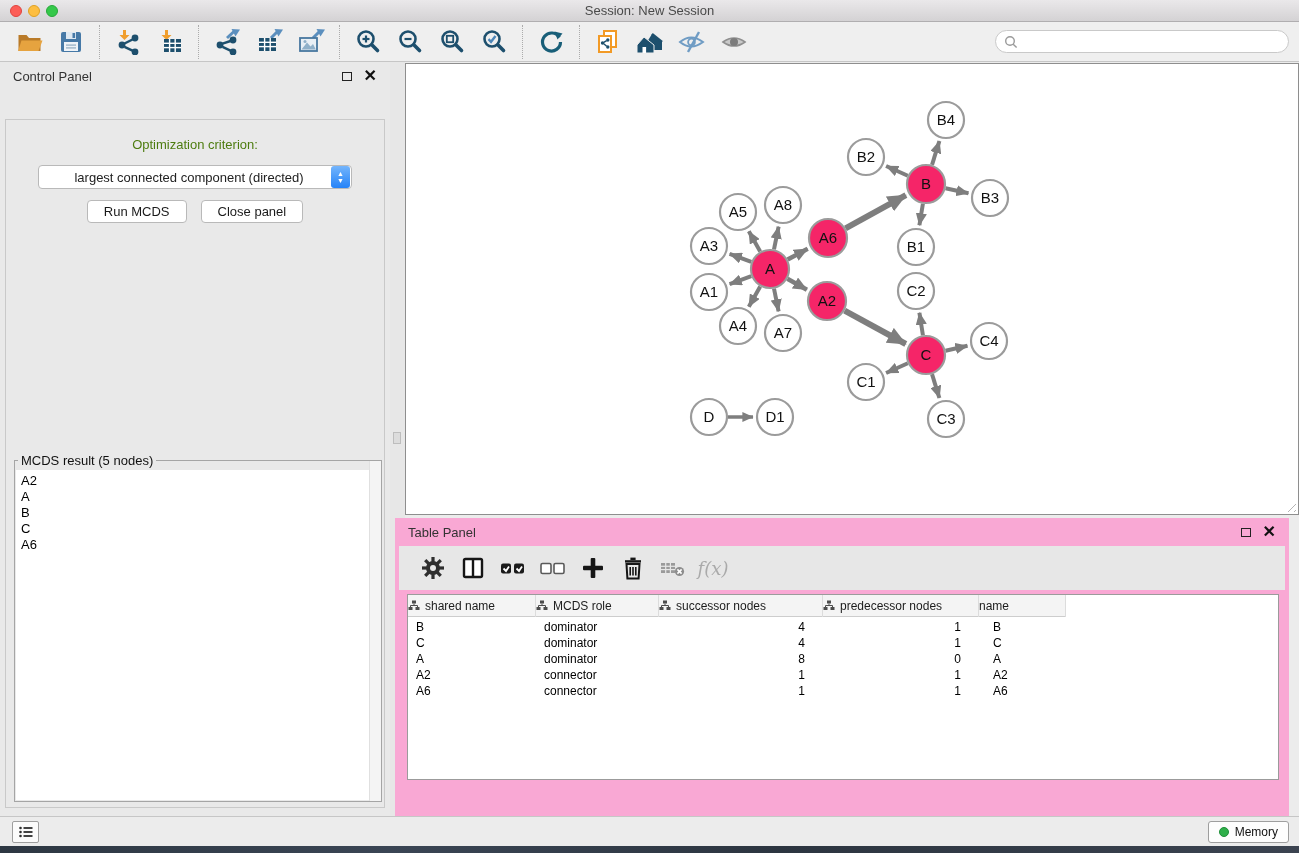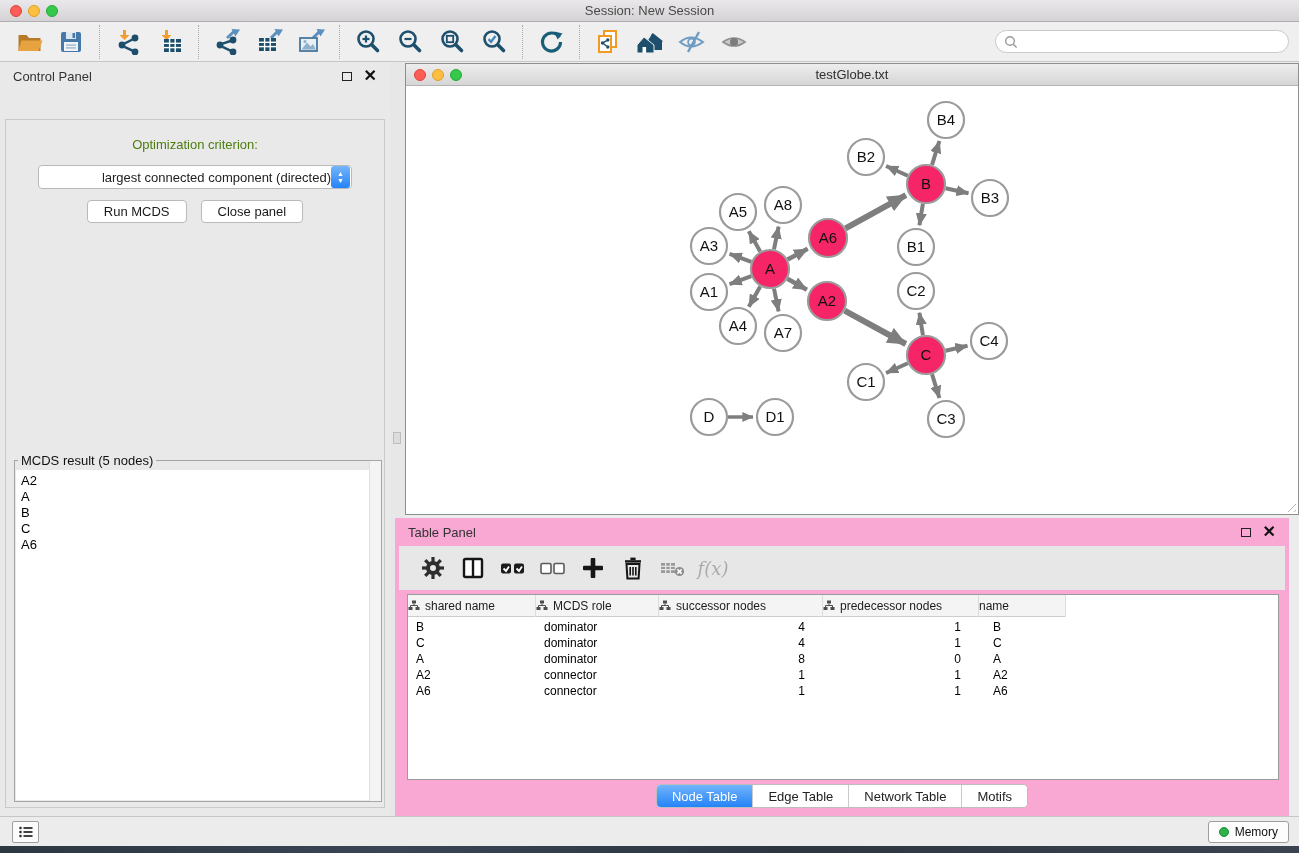--- a/index.html
+++ b/index.html
@@ -35,21 +35,21 @@
   .seg-box { display:inline-flex; border:1px solid #bdbdbd; border-radius:5px; overflow:hidden; background:#fff; }
   .seg { display:flex; align-items:center; justify-content:center; padding:0 15px; height:21px;
     background:#fff; border-left:1px solid #c9c9c9; font-size:13px; color:#222; }
   .seg:first-child { border-left:none; }
   .seg-active { background:linear-gradient(#72b4fb,#2583f8); color:#fff; }
   .cp-content { position:absolute; left:5px; right:5px; top:57px; bottom:10px;
     border:1px solid #c9c9c9; background:#e9e9e9; text-align:center; }
   .opt-label { margin-top:17px; font-size:13px; color:#4d7c0f; }
   .opt-select { margin:13px auto 0; width:314px; height:24px; background:#fff; border:1px solid #b9b9b9;
     border-radius:4px; display:flex; align-items:center; font-size:13px; }
-  .opt-select .sel-text { flex:1; text-align:right; padding-left:8px; white-space:nowrap; overflow:hidden; }
+  .opt-select .sel-text { flex:1; text-align:center; padding-left:8px; white-space:nowrap; overflow:hidden; }
   .sel-stepper { width:19px; height:22px; border-radius:3px; background:linear-gradient(#74b5fc,#2583f8);
     margin-right:1px; display:flex; flex-direction:column; align-items:center; justify-content:center; gap:1px; }
   .sel-stepper span { color:#fff; font-size:7px; line-height:6px; }
   .cp-buttons { margin-top:11px; display:flex; justify-content:center; gap:14px; }
   .cp-btn { height:23px; padding:0 16px; background:#fff; border:1px solid #b9b9b9; border-radius:4px;
     font-size:13px; color:#1a1a1a; display:flex; align-items:center; }
   .mcds-box { position:absolute; left:8px; width:368px; top:340px; height:342px; border:1px solid #a5a5a5; text-align:left; }
   .mcds-legend { position:absolute; left:3px; top:-8px; background:#e9e9e9; padding:0 3px; font-size:13px; color:#111; }
   .mcds-list { position:absolute; left:1px; right:1px; top:9px; bottom:1px; background:#fff; overflow:hidden; }
   .mcds-scroll { position:absolute; right:0; top:0; bottom:0; width:12px; background:#f4f4f4; border-left:1px solid #e0e0e0; }
@@ -299,28 +299,20 @@
         </div>
       <div class="mcds-scroll"></div>
     </div>
   </div>
 </div>
 <div class="vdivider">
     <div class="grip"></div>
   </div>
 
 <div class="net-frame">
-  <div class="nf-titlebar">
-    <div class="tl-group">
-      <div class="tl tl-red"></div>
-      <div class="tl tl-yellow"></div>
-      <div class="tl tl-green"></div>
-    </div>
-    <span>testGlobe.txt</span>
-  </div>
   <div class="nf-canvas">
     <svg width="892" height="428" viewBox="0 0 892 428">
       <defs>
         <marker id="arrowhead" viewBox="0 0 8 7" markerWidth="3.2" markerHeight="2.8" refX="7.6" refY="3.5" orient="auto">
           <path d="M0,0 L8,3.5 L0,7 Z" fill="#7e7e7e"></path>
         </marker>
       </defs>
     <line x1="345.3" y1="190.1" x2="323.6" y2="198.2" stroke="#7e7e7e" stroke-width="4" marker-end="url(#arrowhead)"></line>
         <line x1="381.4" y1="192.8" x2="400.9" y2="203.7" stroke="#7e7e7e" stroke-width="4.5" marker-end="url(#arrowhead)"></line>
         <line x1="345.3" y1="175.9" x2="323.6" y2="167.8" stroke="#7e7e7e" stroke-width="4" marker-end="url(#arrowhead)"></line>
@@ -578,28 +570,20 @@
         </div>
         <div class="tr">
           <div class="td td-l" style="width: 128px;">A6</div>
           <div class="td td-l" style="width: 123px;">connector</div>
           <div class="td td-r" style="width: 164px;">1</div>
           <div class="td td-r" style="width: 156px;">1</div>
           <div class="td td-l2" style="width: 87px;">A6</div>
         </div>
       </div>
   </div>
-  <div class="tp-tabs-row">
-    <div class="seg-box">
-        <div class="seg seg-active">Node Table</div>
-        <div class="seg">Edge Table</div>
-        <div class="seg">Network Table</div>
-        <div class="seg">Motifs</div>
-      </div>
-  </div>
 </div>
 
 <div class="statusbar">
   <div class="list-btn">
     <svg width="16" height="14" viewBox="0 0 16 14">
       <circle cx="2.5" cy="3" r="1.3" fill="#2e2e2e"></circle>
       <circle cx="2.5" cy="7" r="1.3" fill="#2e2e2e"></circle>
       <circle cx="2.5" cy="11" r="1.3" fill="#2e2e2e"></circle>
       <rect x="5.5" y="2.1" width="9" height="1.8" fill="#2e2e2e"></rect>
       <rect x="5.5" y="6.1" width="9" height="1.8" fill="#2e2e2e"></rect>

